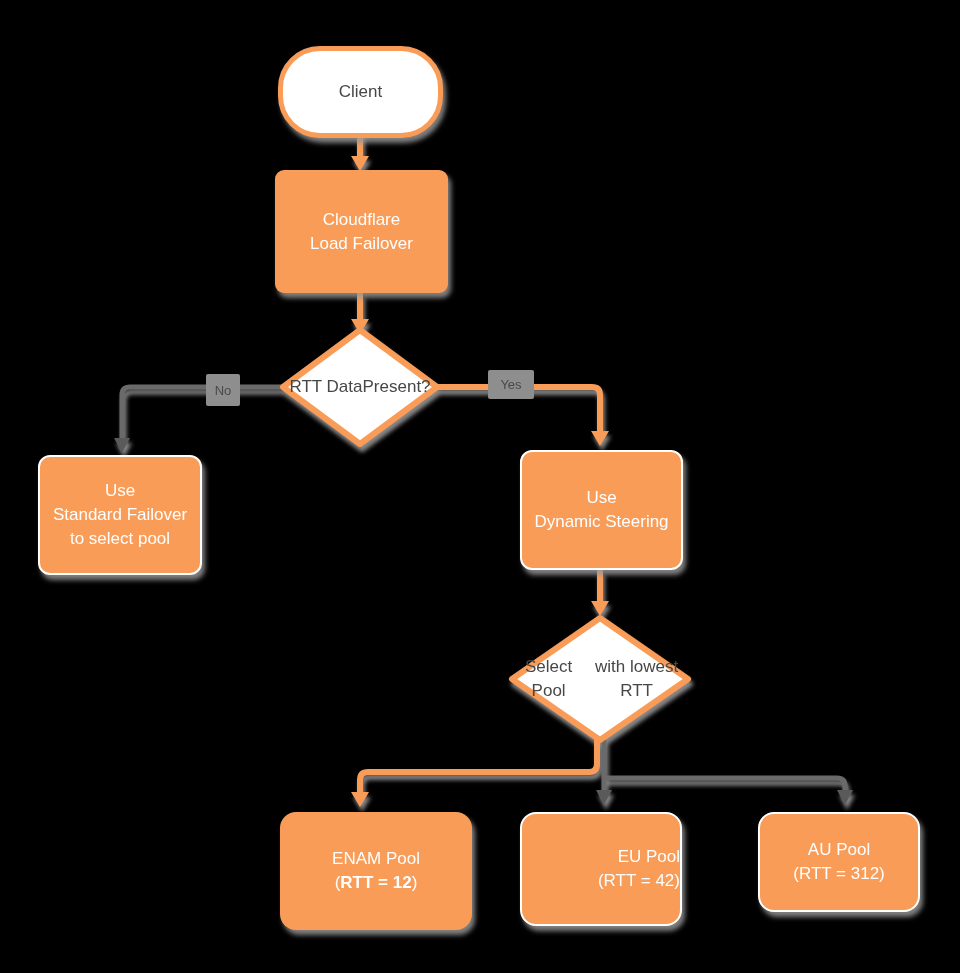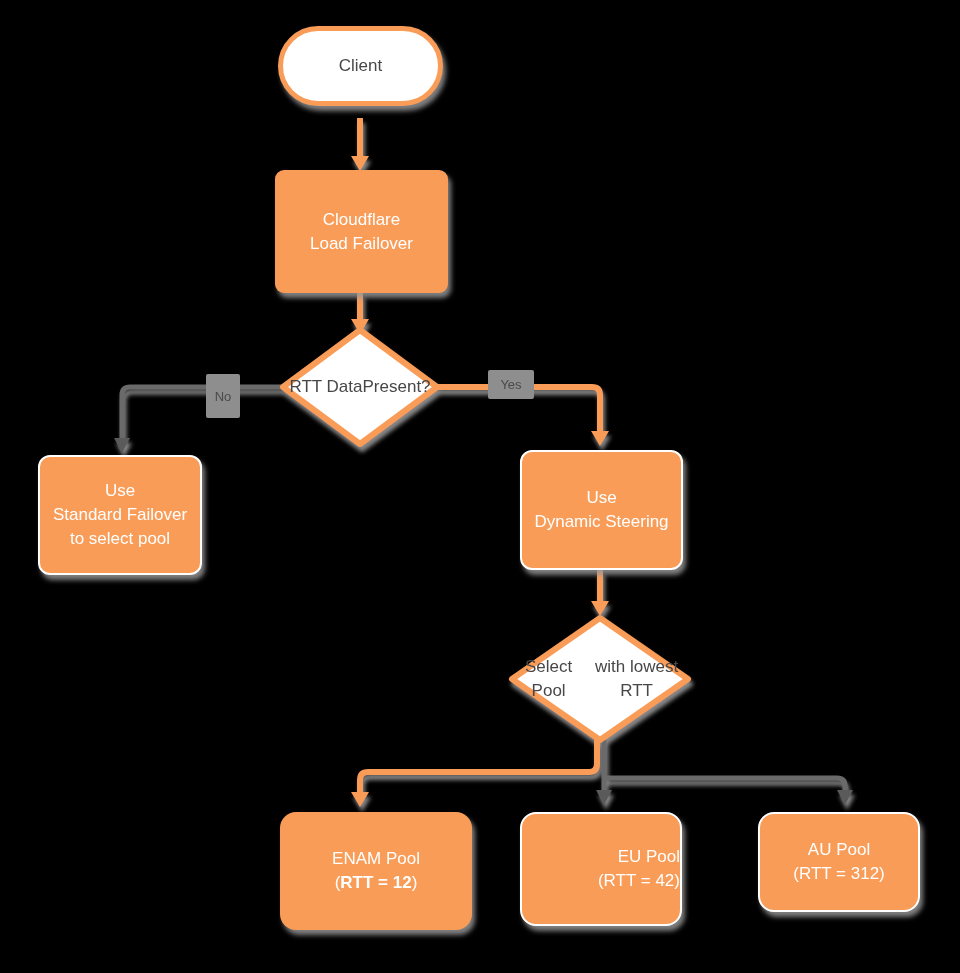--- a/index.html
+++ b/index.html
@@ -70,35 +70,35 @@
       <polygon points="837,790 853,790 845,805" fill="#5A5A5A"></polygon>
 
       <path d="M597,740 V764 Q597,772 589,772 L368,772 Q360,772 360,780 V794" stroke="#F99C58" stroke-width="6" fill="none"></path>
       <polygon points="351,792 369,792 360,807" fill="#F99C58"></polygon>
 
       <polygon points="360,330 437,387 360,444 283,387" fill="#FFFFFF" stroke="#F99C58" stroke-width="6" stroke-linejoin="round"></polygon>
       <polygon points="600,618 688,679 600,740 512,679" fill="#FFFFFF" stroke="#F99C58" stroke-width="6" stroke-linejoin="round"></polygon>
     </g>
   </svg>
 
-  <div class="node terminator" style="left:278px;top:26px;width:165px;height:80px;">
+  <div class="node terminator" style="left:278px;top:46px;width:165px;height:92px;">
     <div>Client</div>
   </div>
 
   <div class="node orange-box" style="left:275px;top:170px;width:173px;height:123px;border-radius:9px;">
     <div>Cloudflare</div>
     <div>Load Failover</div>
   </div>
 
   <div class="diamond-text" style="left:283px;top:330px;width:154px;height:114px;">
     <div>RTT Data</div>
     <div>Present?</div>
   </div>
 
-  <div class="edge-label" style="left:206px;top:374px;width:34px;height:44px;">
+  <div class="edge-label" style="left:206px;top:374px;width:34px;height:32px;">
     <span>No</span>
   </div>
 
   <div class="edge-label" style="left:488px;top:370px;width:46px;height:29px;">
     <span>Yes</span>
   </div>
 
   <div class="node orange-box white-border" style="left:38px;top:455px;width:164px;height:120px;">
     <div>Use</div>
     <div>Standard Failover</div>

